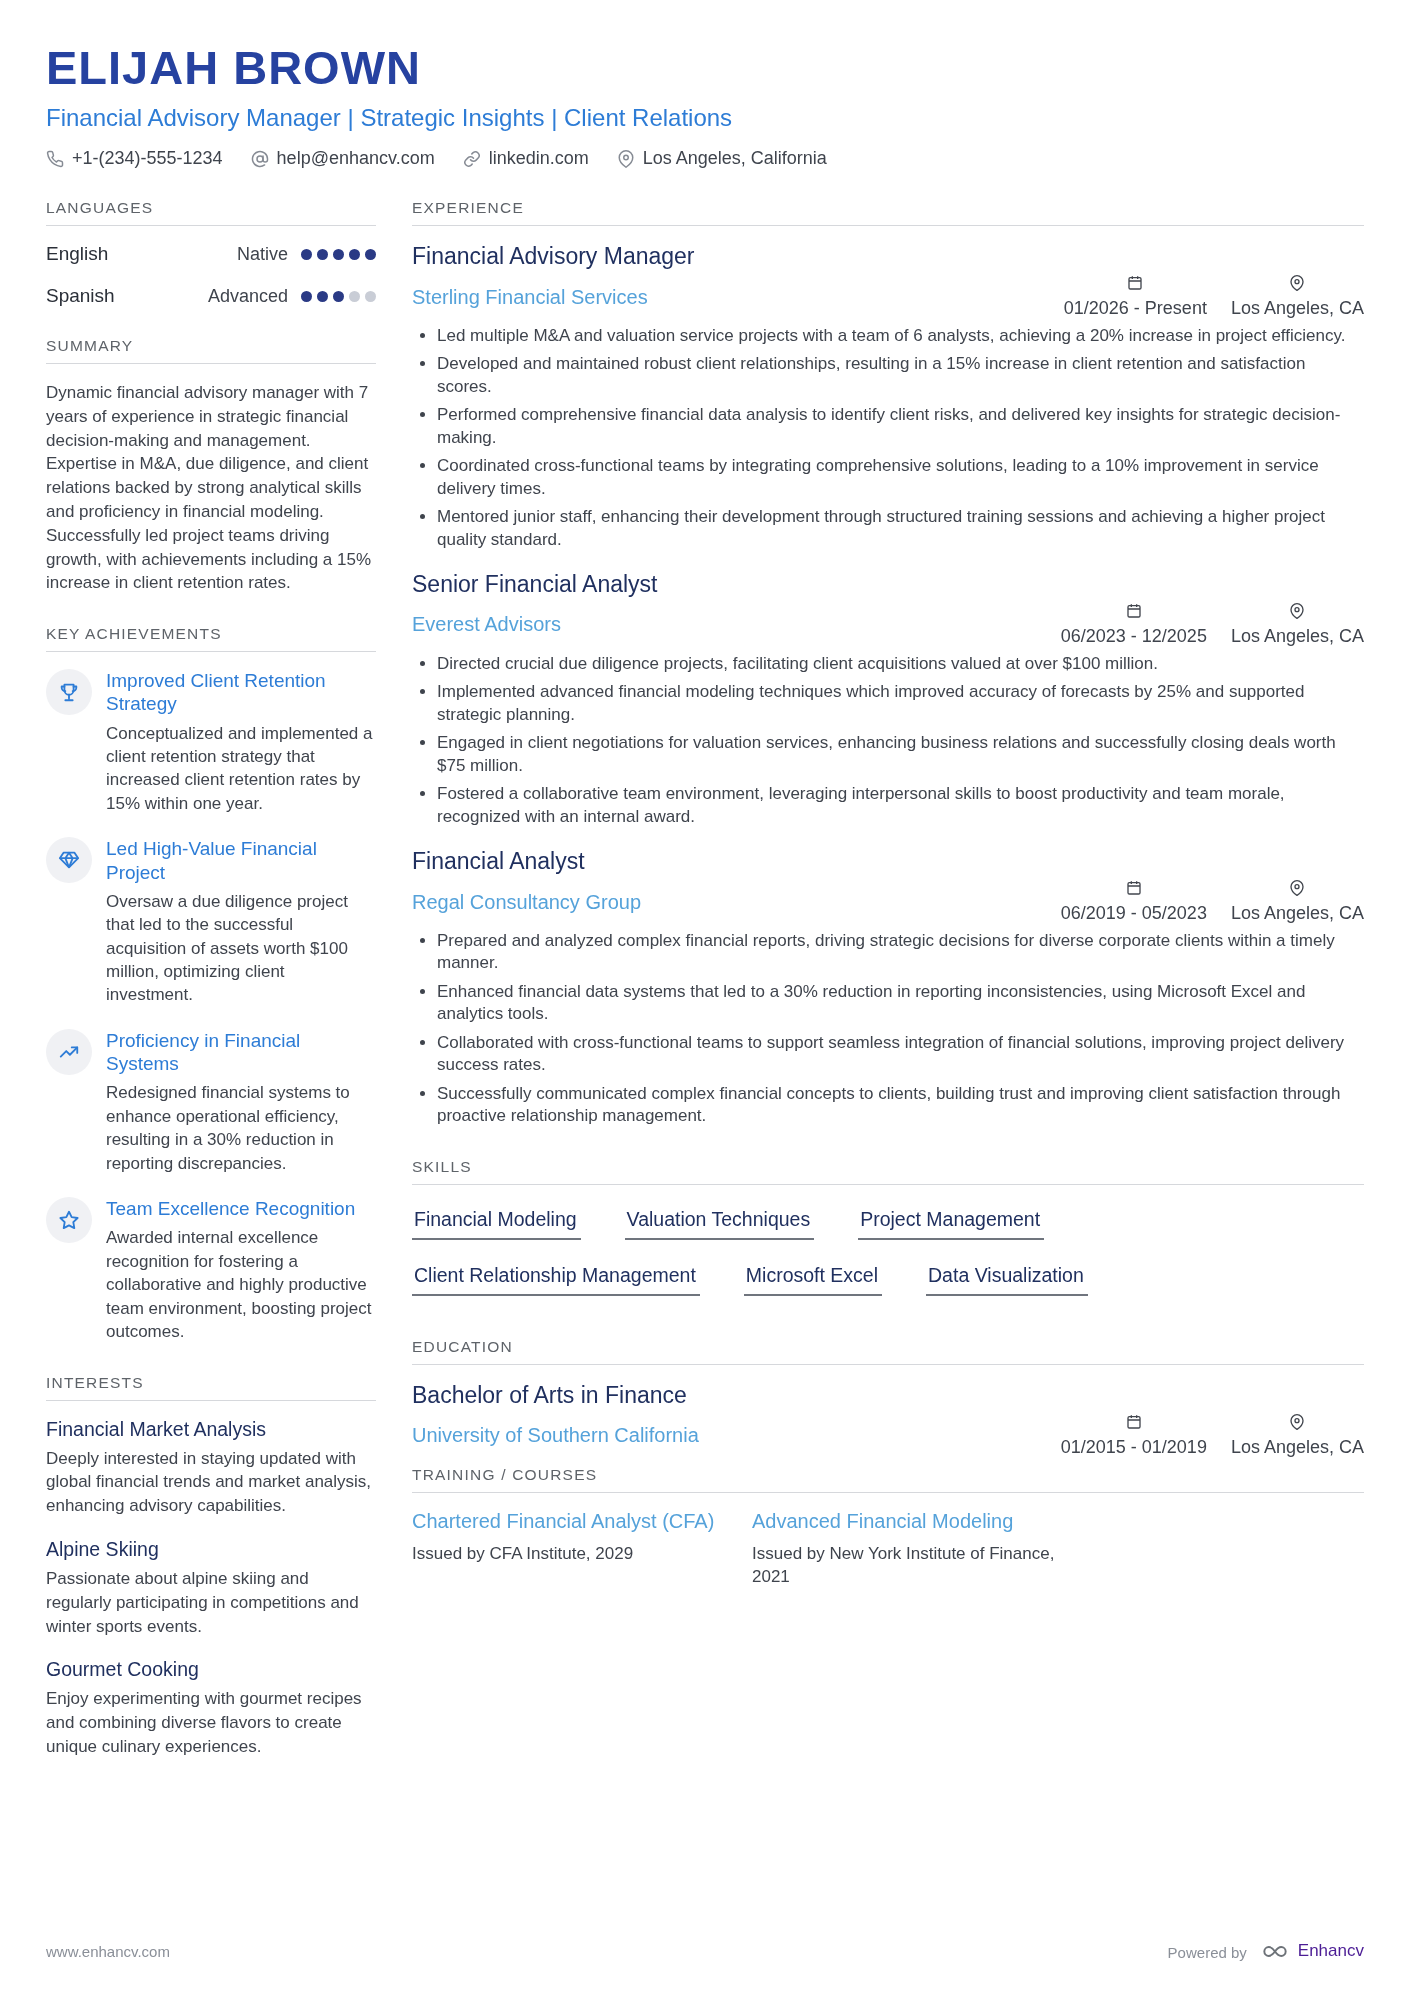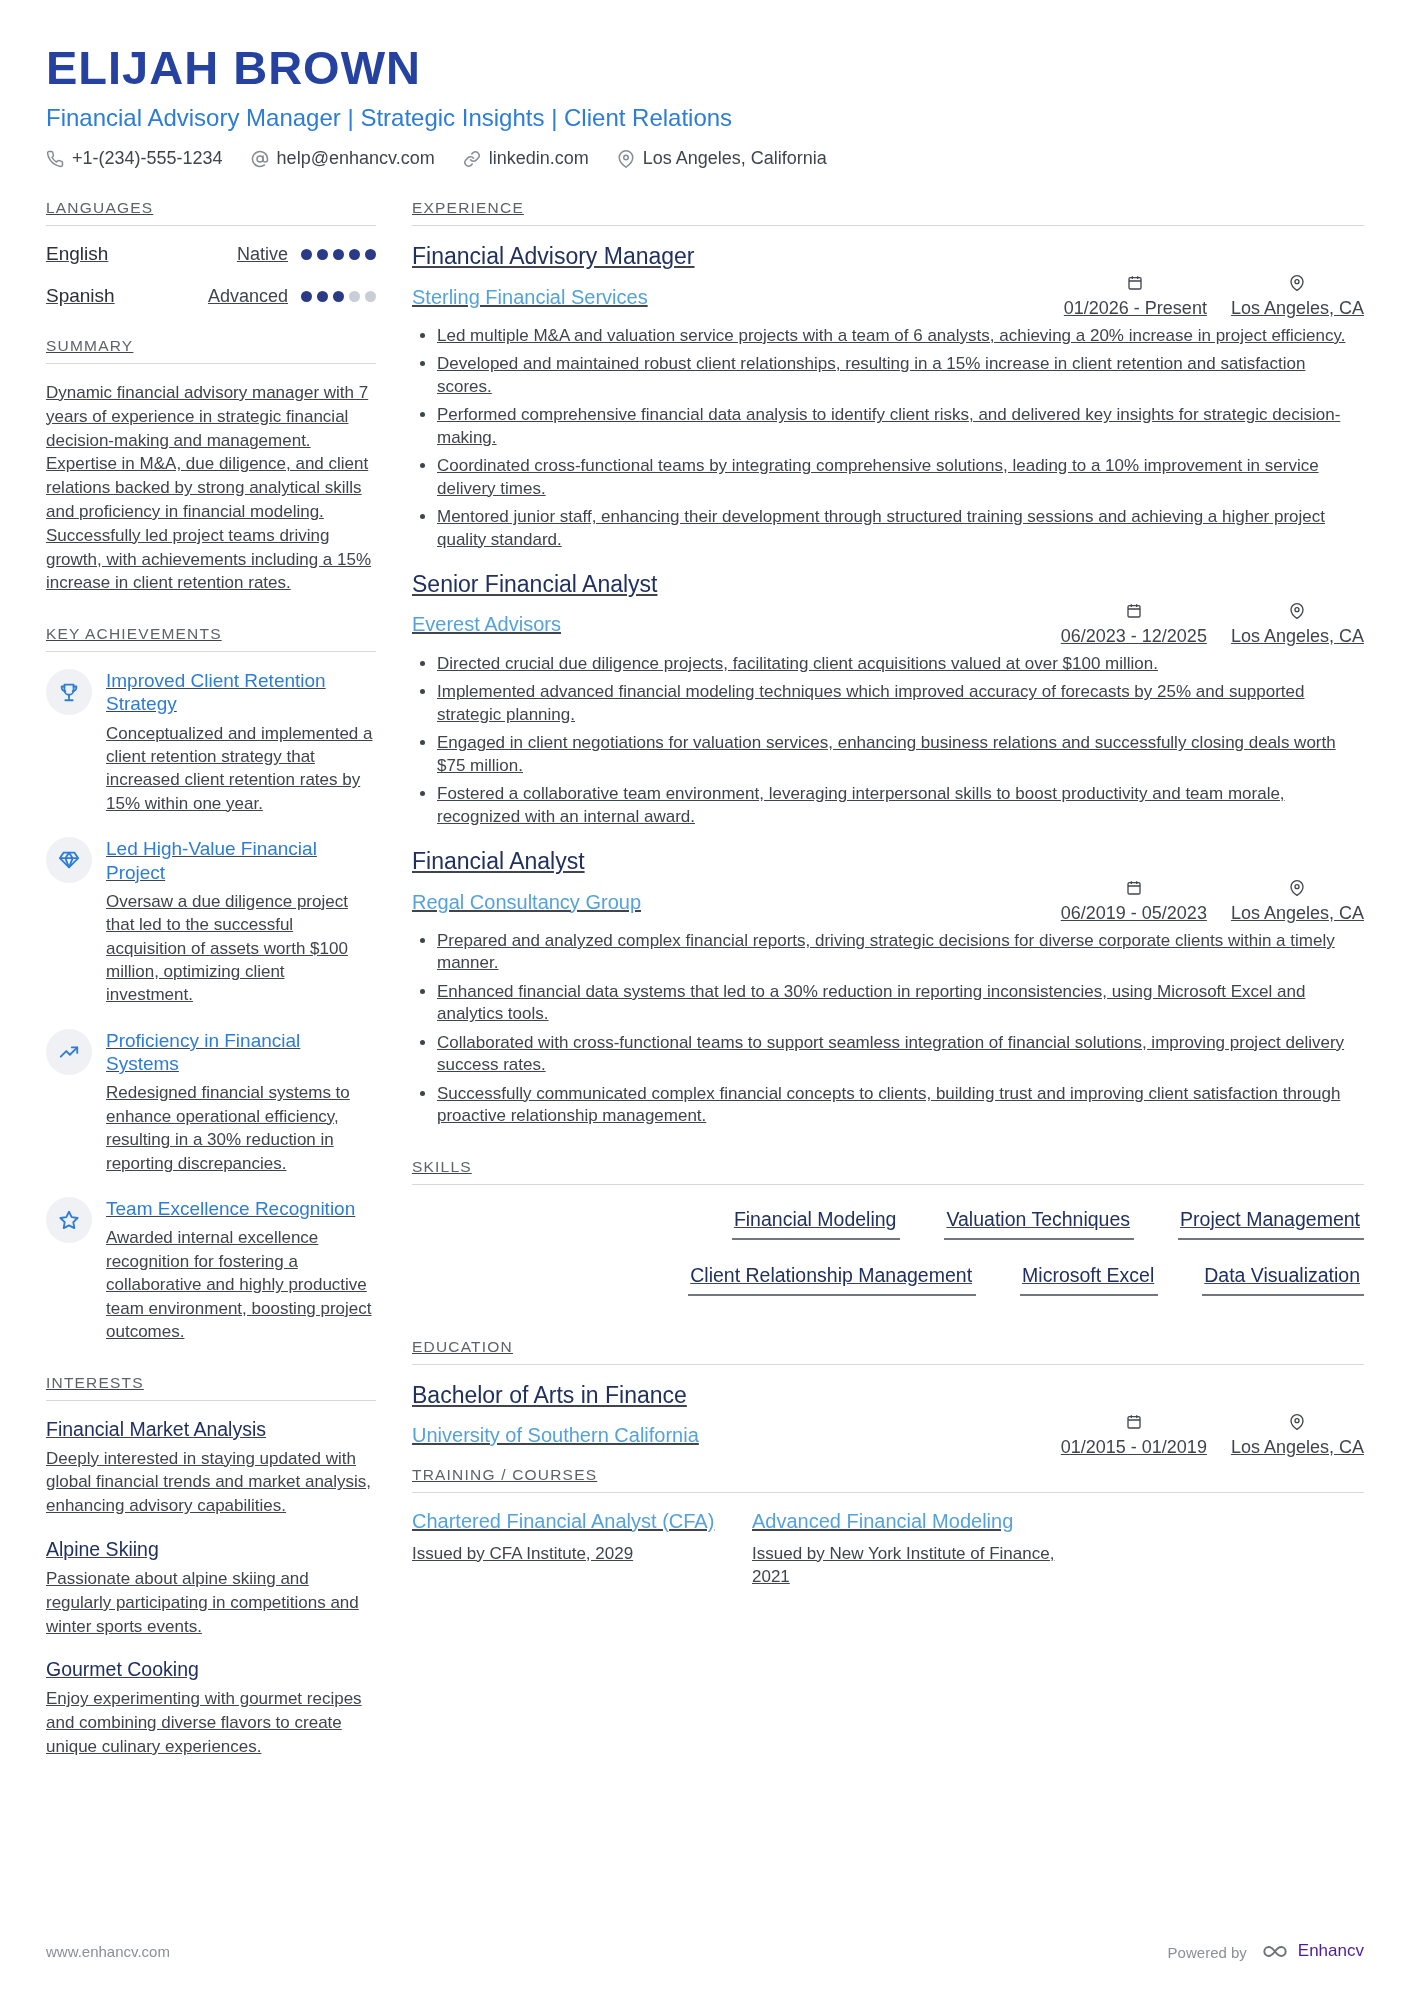--- a/index.html
+++ b/index.html
@@ -16,21 +16,21 @@
   .name {
     font-size: 47px; font-weight: 700; color: #2642a0; letter-spacing: 1px;
   }
   .headline { font-size: 24px; color: #2d7cd6; margin-top: 9px; font-weight: 400; }
   .contact-row { display: flex; align-items: center; gap: 28px; margin-top: 16px; font-size: 18px; color: #3f444d; }
   .contact { display: flex; align-items: center; gap: 8px; }
   .cicon { width: 18px; height: 18px; color: #868b94; display: inline-flex; }
   .cicon svg { width: 18px; height: 18px; }
 
   
-  .columns { display: flex; gap: 36px; margin-top: 30px; text-decoration: underline; }
+  .columns { display: flex; gap: 36px; margin-top: 30px; }
   .col-left { flex: 0 0 330px; width: 330px; }
   .col-right { flex: 1; min-width: 0; }
 
   .section { margin-bottom: 30px; }
   .sec-head {
     font-size: 15.5px; font-weight: 400; letter-spacing: 1.2px; color: #5e6369;
     border-bottom: 1px solid #d6d8dc; padding-bottom: 8px; margin-bottom: 17px;
   }
 
   
@@ -66,21 +66,21 @@
   .item-meta { display: flex; align-items: center; justify-content: space-between; margin-bottom: 6px; }
   .org { font-size: 20px; color: #55a2da; }
   .meta-right { display: flex; align-items: center; gap: 24px; font-size: 18px; color: #3f444d; }
   .meta-item { display: flex; align-items: center; gap: 7px; flex-direction: column; }
   .micon { display: inline-flex; color: #42464e; }
   .micon svg { width: 16px; height: 16px; }
   ul.bullets { margin: 2px 0 0 0; padding-left: 25px; }
   ul.bullets li { font-size: 17px; line-height: 1.32; margin-bottom: 6px; color: #3f444d; }
 
   
-  .skills-wrap { display: flex; flex-wrap: wrap; column-gap: 44px; row-gap: 24px; padding-top: 6px; justify-content: flex-end; }
+  .skills-wrap { display: flex; flex-wrap: wrap; column-gap: 44px; row-gap: 24px; padding-top: 6px; }
   .skill { font-size: 19.5px; color: #20305f; padding: 0 4px 7px 2px; border-bottom: 2px solid #70757e; }
   .section-skills { margin-bottom: 42px; }
 
   
   .section-education { margin-bottom: 8px; }
 
   
   .courses { display: flex; }
   .course { flex: 0 0 338px; margin-right: 2px; }
   .course-title { font-size: 20px; font-weight: 400; color: #55a2da; margin-bottom: 9px; }

